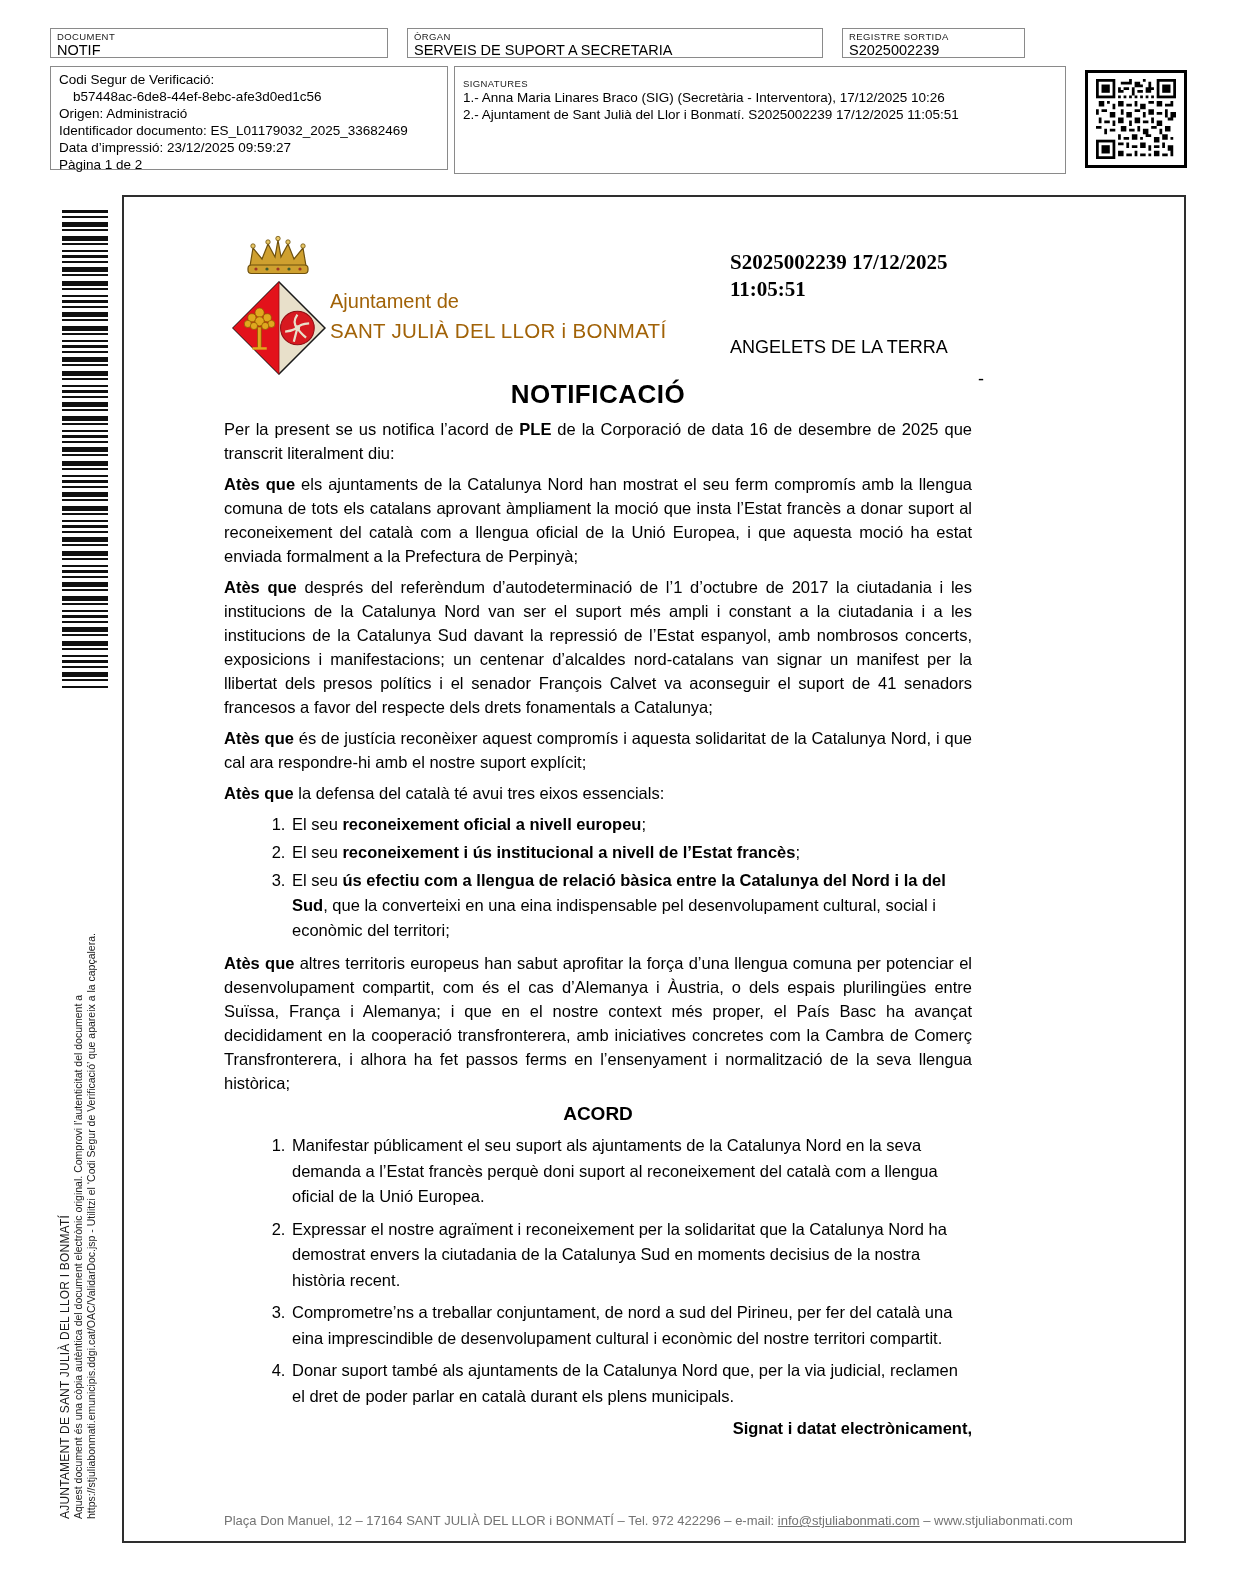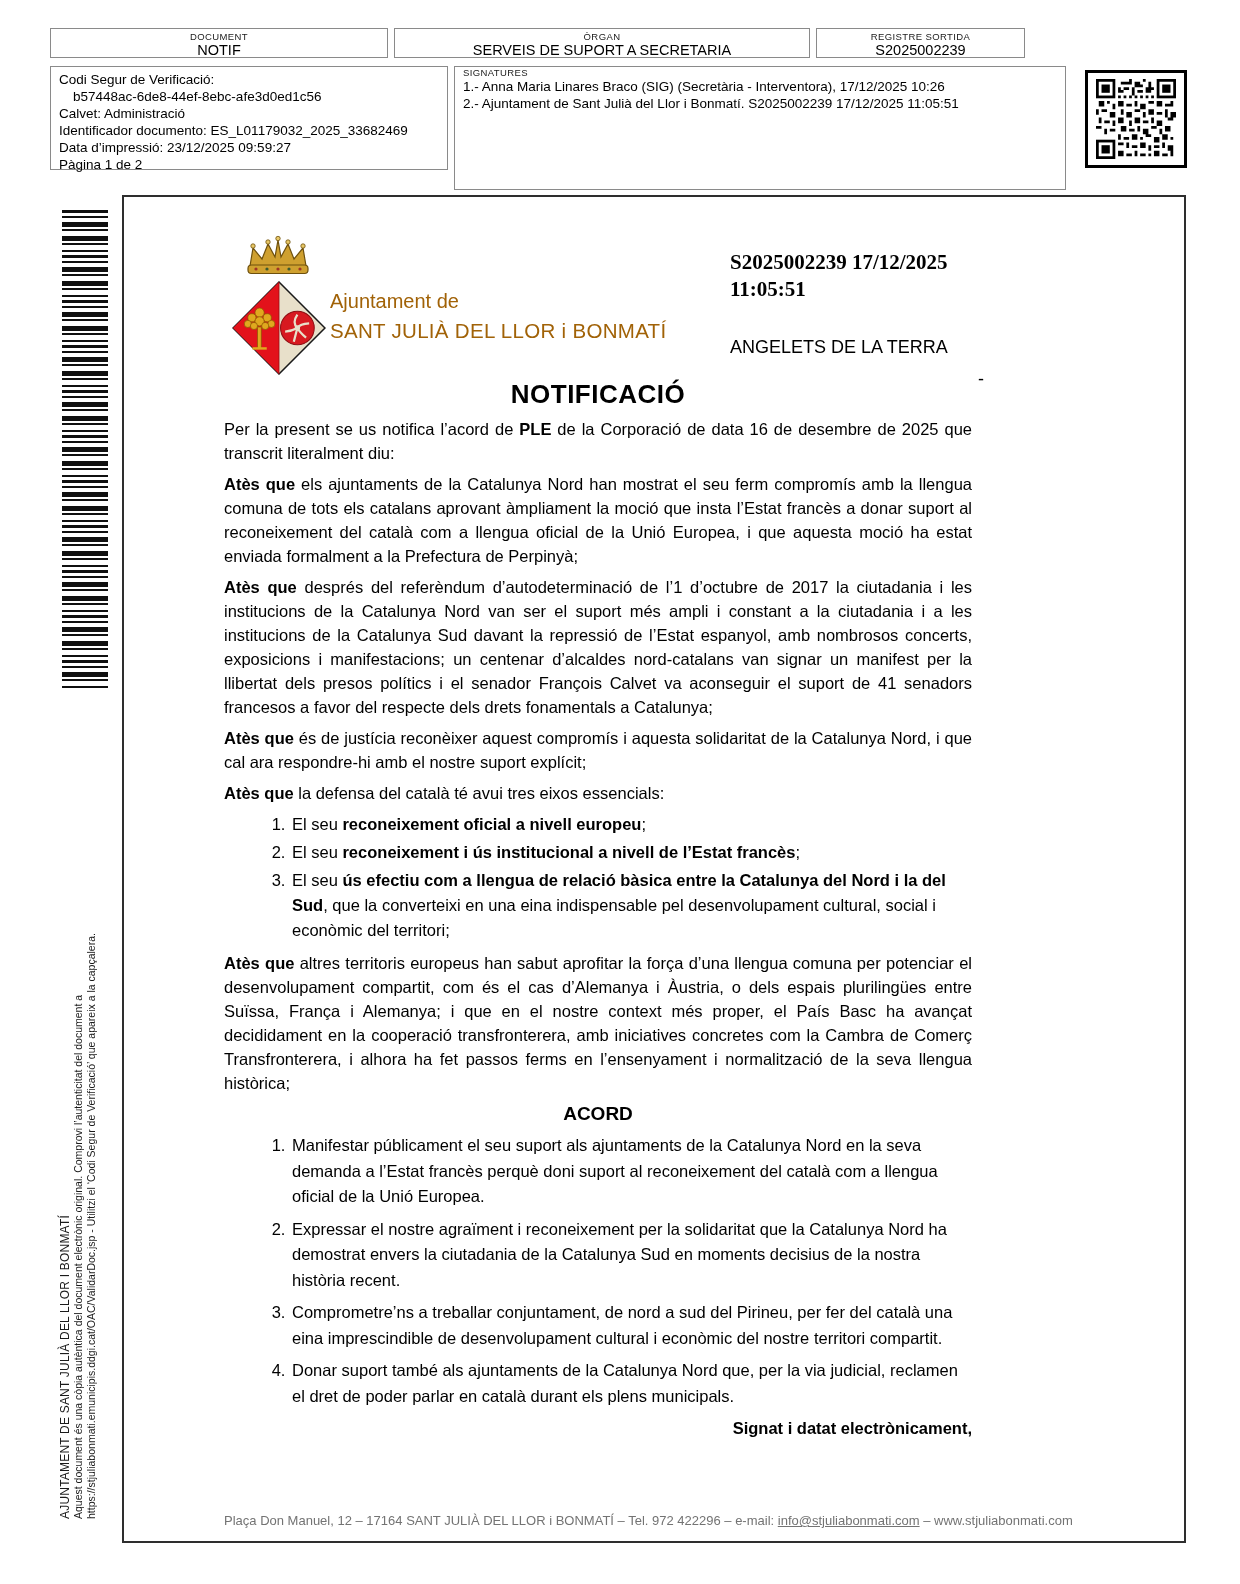--- a/index.html
+++ b/index.html
@@ -1,26 +1,26 @@
 <!DOCTYPE html>
 <html><head>
 <meta charset="utf-8">
 <style>
   html,body{margin:0;padding:0;background:#fff;}
   .page{position:relative;width:1240px;height:1584px;background:#fff;overflow:hidden;
         font-family:"Liberation Sans","DejaVu Sans",sans-serif;color:#000;}
   
-  .hdr-row1{position:absolute;left:50px;top:28px;width:975px;display:flex;gap:6px;text-align:center;}
+  .hdr-row1{position:absolute;left:50px;top:28px;width:975px;display:flex;gap:19px;}
   .hcell{border:1.5px solid #8a8a8a;padding:2px 6px 4px;height:30px;box-sizing:border-box;background:#fff;}
   .hc1{width:338px;} .hc2{width:416px;} .hc3{flex:1;}
   .hlabel{font-size:9.5px;letter-spacing:.4px;color:#1a1a1a;line-height:11px;}
   .hvalue{font-size:14.5px;line-height:16px;}
   .hdr-row2{position:absolute;left:50px;top:66px;width:1016px;display:flex;gap:6px;justify-content:space-between;}
   .vcell{border:1.5px solid #8a8a8a;width:398px;box-sizing:border-box;padding:4px 8px;height:104px;}
-  .scell{border:1.5px solid #8a8a8a;flex:1;box-sizing:border-box;padding:0 8px;height:124px;}
+  .scell{border:1.5px solid #8a8a8a;flex:1;box-sizing:border-box;padding:11px 8px;height:108px;}
   .mline{font-size:13.5px;line-height:17px;}
   .ind{padding-left:14px;}
   
   .qr-box{position:absolute;left:1085px;top:70px;width:102px;height:98px;border:3px solid #000;
           box-sizing:border-box;background:#fff;display:flex;align-items:center;justify-content:center;}
   
   .barcode{position:absolute;left:62px;top:210px;width:46px;height:478px;background:
     repeating-linear-gradient(180deg,
       #101010 0 3px,#fff 3px 6px,#101010 6px 8px,#fff 8px 12px,#101010 12px 17px,#fff 17px 19px,
       #101010 19px 21px,#fff 21px 26px,#101010 26px 31px,#fff 31px 33px,#101010 33px 35px,#fff 35px 40px,
@@ -75,21 +75,21 @@
     <div class="hcell hc3">
       <div class="hlabel">REGISTRE SORTIDA</div>
       <div class="hvalue">S2025002239</div>
     </div>
   </div>
 
   <div class="hdr-row2">
     <div class="vcell">
       <div class="mline">Codi Segur de Verificació:</div>
       <div class="mline ind">b57448ac-6de8-44ef-8ebc-afe3d0ed1c56</div>
-      <div class="mline">Calvet: Administració</div>
+      <div class="mline">Origen: Administració</div>
       <div class="mline">Identificador documento: ES_L01179032_2025_33682469</div>
       <div class="mline">Data d’impressió: 23/12/2025 09:59:27</div>
       <div class="mline">Pàgina 1 de 2</div>
     </div>
     <div class="scell">
       <div class="hlabel">SIGNATURES</div>
       <div class="mline">1.- Anna Maria Linares Braco (SIG) (Secretària - Interventora), 17/12/2025 10:26</div>
       <div class="mline">2.- Ajuntament de Sant Julià del Llor i Bonmatí. S2025002239 17/12/2025 11:05:51</div>
     </div>
   </div>

